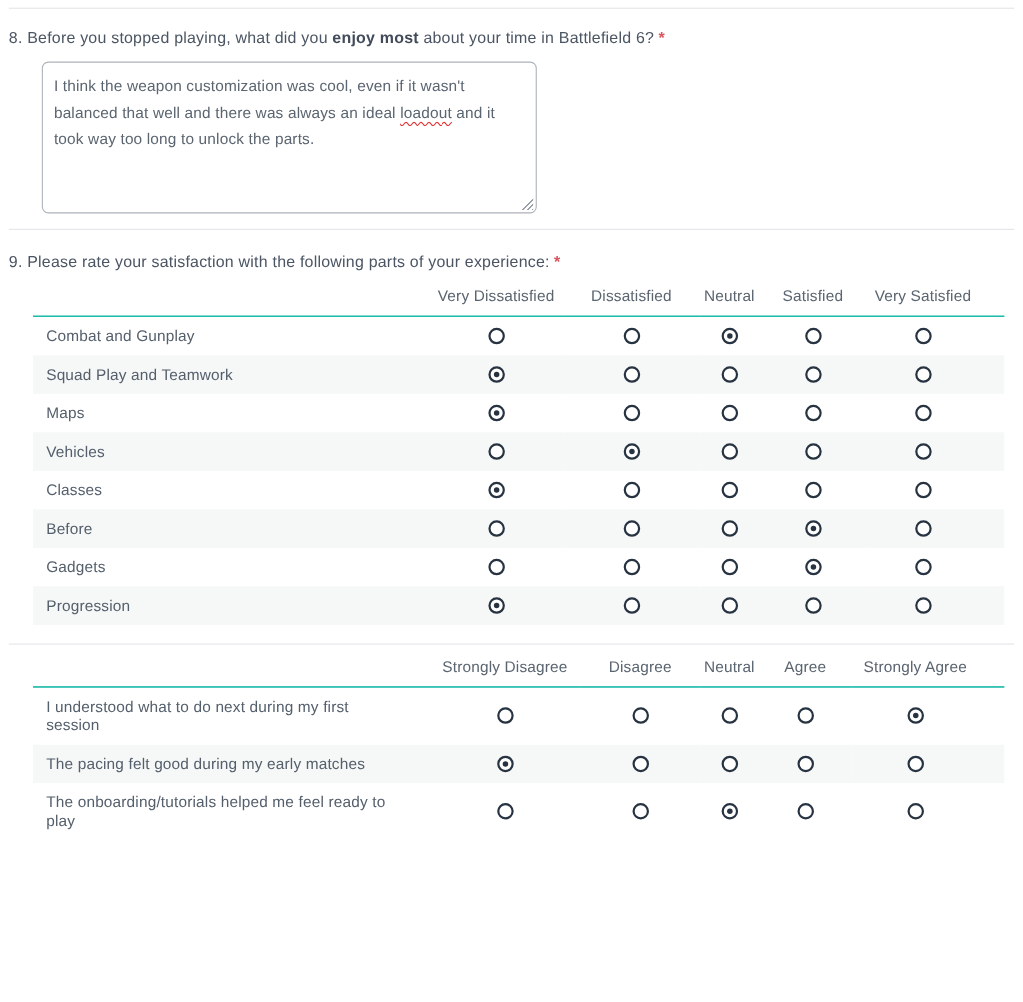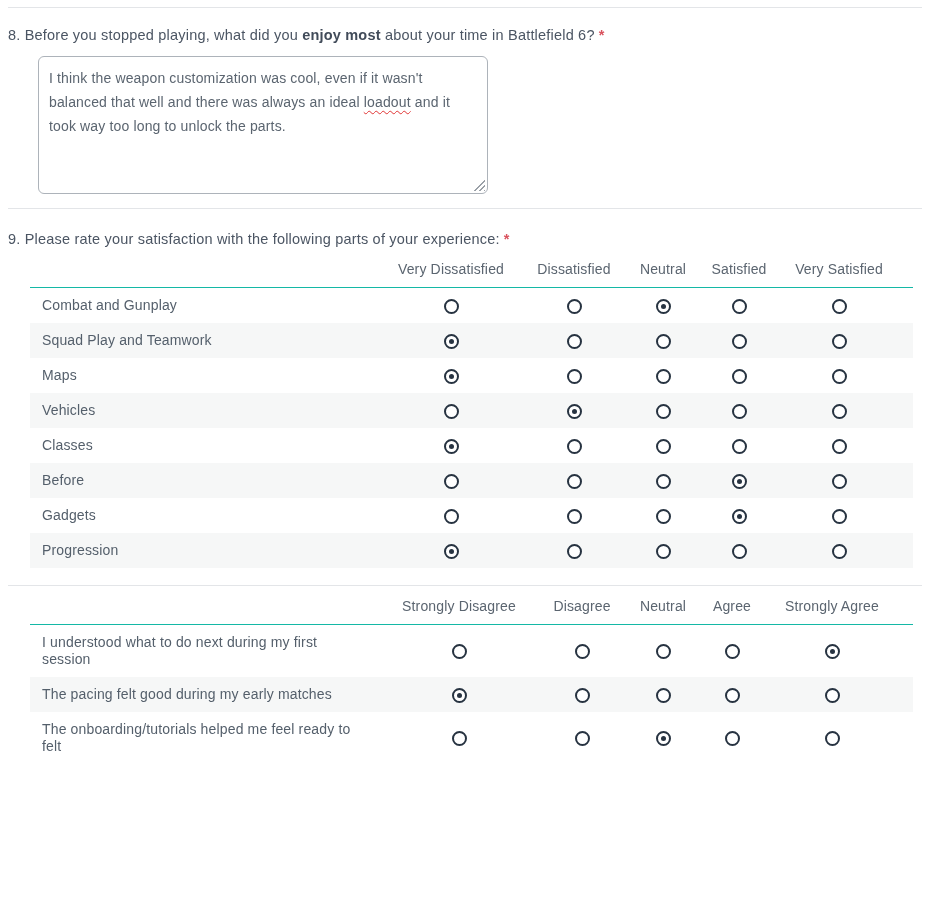--- a/index.html
+++ b/index.html
@@ -254,21 +254,21 @@
           <tr>
             <th class="rowlabel">The pacing felt good during my early matches</th>
             <td class="cell"><span class="radio checked"></span></td>
             <td class="cell"><span class="radio"></span></td>
             <td class="cell"><span class="radio"></span></td>
             <td class="cell"><span class="radio"></span></td>
             <td class="cell"><span class="radio"></span></td>
             <td></td>
           </tr>
           <tr>
-            <th class="rowlabel">The onboarding/tutorials helped me feel ready to felt</th>
+            <th class="rowlabel">The onboarding/tutorials helped me feel ready to play</th>
             <td class="cell"><span class="radio"></span></td>
             <td class="cell"><span class="radio"></span></td>
             <td class="cell"><span class="radio checked"></span></td>
             <td class="cell"><span class="radio"></span></td>
             <td class="cell"><span class="radio"></span></td>
             <td></td>
           </tr>
         </tbody>
       </table>
   </div>

